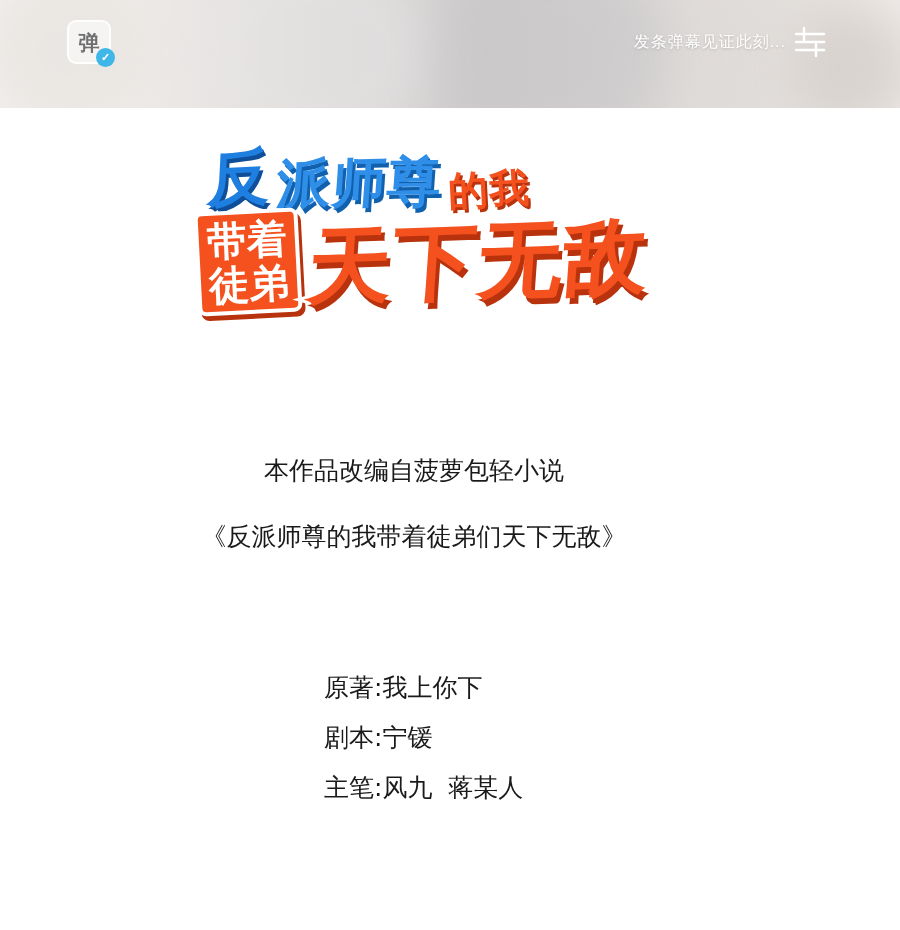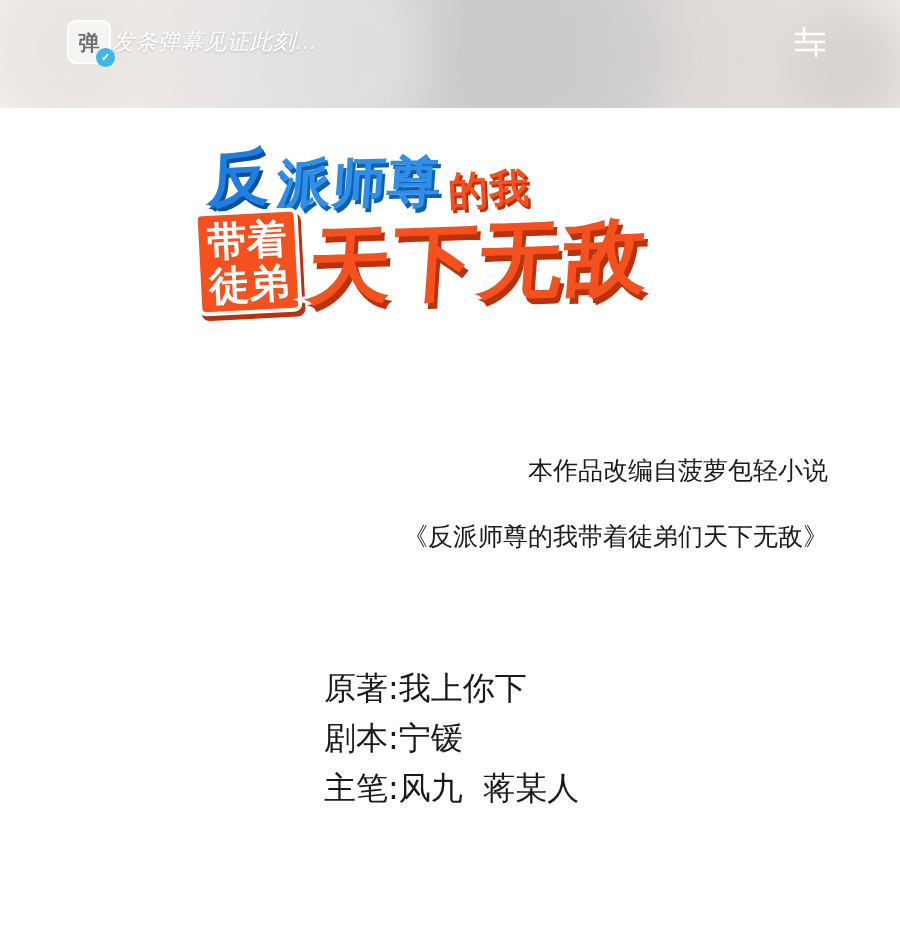--- a/index.html
+++ b/index.html
@@ -82,27 +82,26 @@
     background: #3fb6e8;
     color: #fff;
     font-size: 11px;
     line-height: 19px;
     text-align: center;
     font-weight: bold;
   }
 
   .danmaku-input {
     flex: 1 1 auto;
-    text-align: left;
+    text-align: right;
     color: #ffffff;
-    font-size: 22px;
+    font-size: 16px;
     letter-spacing: 1px;
     text-shadow: 0 1px 3px rgba(0,0,0,.18);
     user-select: none;
-    font-style: italic;
   }
 
   .danmaku-settings {
     width: 48px;
     height: 46px;
     flex: 0 0 auto;
     display: flex;
     align-items: center;
     justify-content: center;
   }
@@ -202,34 +201,34 @@
        0 0 3px rgba(255,255,255,.8);
     transform: skewX(-6deg) rotate(-2deg);
   }
 
   
   .caption {
     position: absolute;
     left: 0;
     top: 330px;
     width: 828px;
-    text-align: right;
+    text-align: center;
     color: #1a1a1a;
     font-size: 25px;
     line-height: 66px;
     font-family: "DejaVu Sans", sans-serif;
   }
 
   
   .credits {
     position: absolute;
     left: 324px;
     top: 555px;
     color: #1a1a1a;
-    font-size: 32px;
+    font-size: 25px;
     line-height: 50px;
     font-family: "DejaVu Sans", sans-serif;
     text-align: left;
   }
   .credits div { white-space: pre; }
 </style>
 </head>
 <body>
 
 <div class="danmaku-bar">

